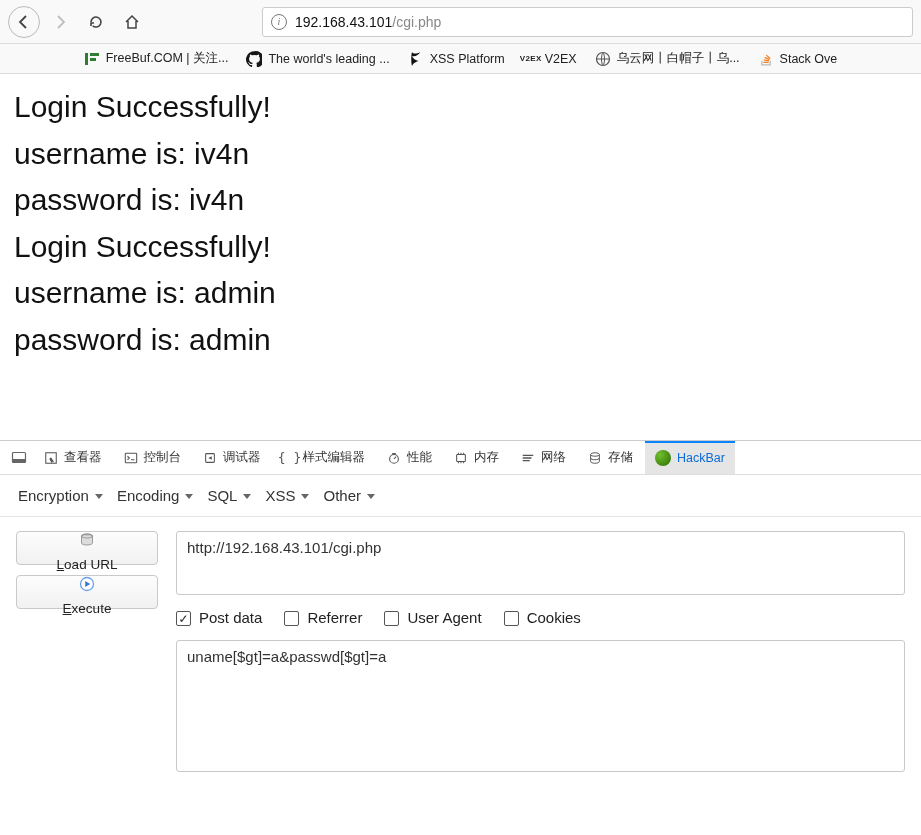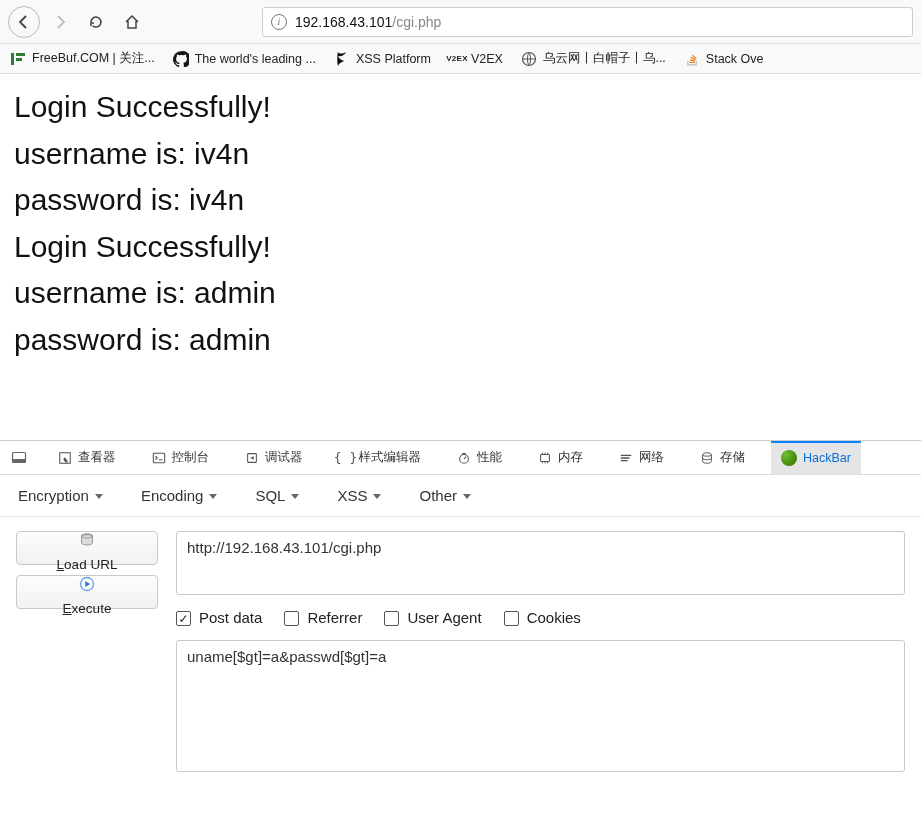--- a/index.html
+++ b/index.html
@@ -79,20 +79,21 @@
     display: flex;
     align-items: center;
     padding: 0 10px;
     gap: 18px;
     background: #f9f9f9;
     border-bottom: 1px solid #ddd;
     font-size: 12.5px;
     color: #222;
     white-space: nowrap;
     overflow: hidden;
+    justify-content: center;
   }
   .bm-item {
     display: flex;
     align-items: center;
     gap: 6px;
     cursor: pointer;
   }
   .bm-icon { width: 16px; height: 16px; display:flex; align-items:center; justify-content:center; }
   .bm-icon svg { width:16px; height:16px; }
   .bm-v2ex { font-weight: bold; font-size: 8px; letter-spacing: 0.3px; color:#222; }
@@ -119,21 +120,21 @@
     background: #fff;
     display: flex;
     flex-direction: column;
   }
   .dt-tabs {
     display: flex;
     align-items: center;
     height: 34px;
     border-bottom: 1px solid #ddd;
     padding: 0 6px;
-    gap: 16px;
+    gap: 2px;
     font-size: 12.5px;
     color: #333;
   }
   .dt-tab {
     display: flex;
     align-items: center;
     gap: 6px;
     padding: 0 10px;
     height: 100%;
     cursor: pointer;
@@ -155,21 +156,21 @@
     width: 16px; height:16px; border-radius:50%;
     background: radial-gradient(circle at 30% 30%, #6fbf2f, #2d6b00);
     display:inline-block;
   }
 
   .dt-subtabs {
     display: flex;
     align-items: center;
     height: 42px;
     padding: 0 18px;
-    gap: 38px;
+    gap: 14px;
     border-bottom: 1px solid #e5e5e5;
     font-size: 15px;
     color: #333;
     text-align: center;
   }
   .dt-subtab {
     display: flex;
     align-items: center;
     gap: 6px;
     cursor: pointer;

